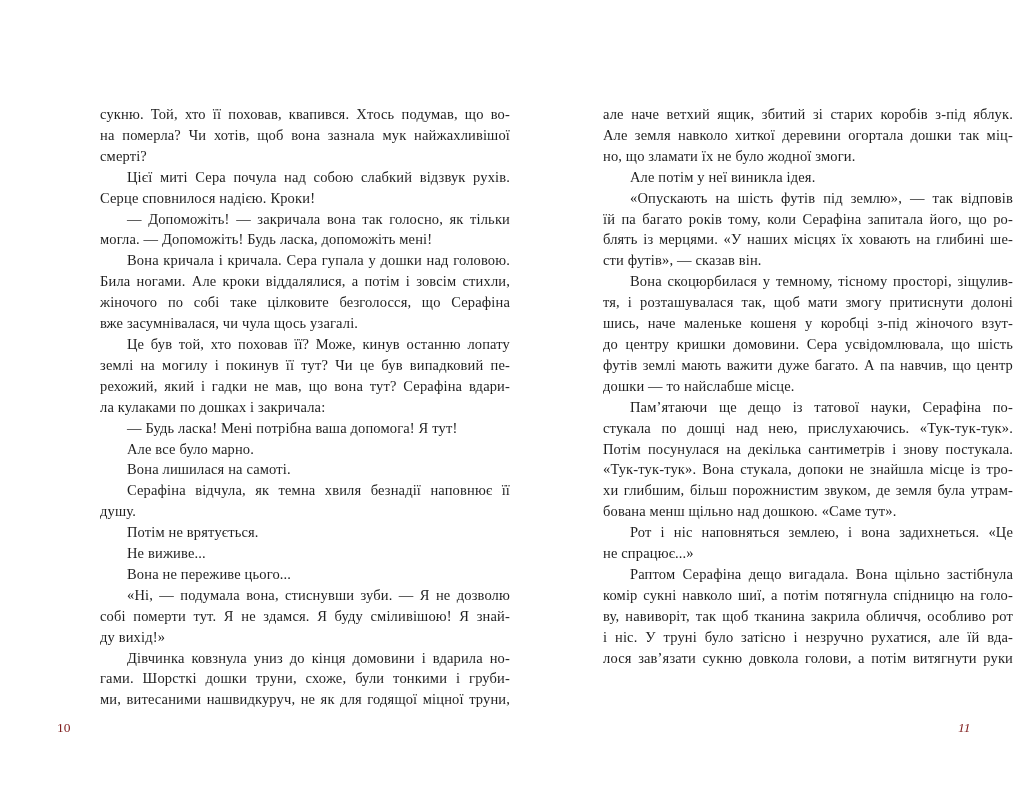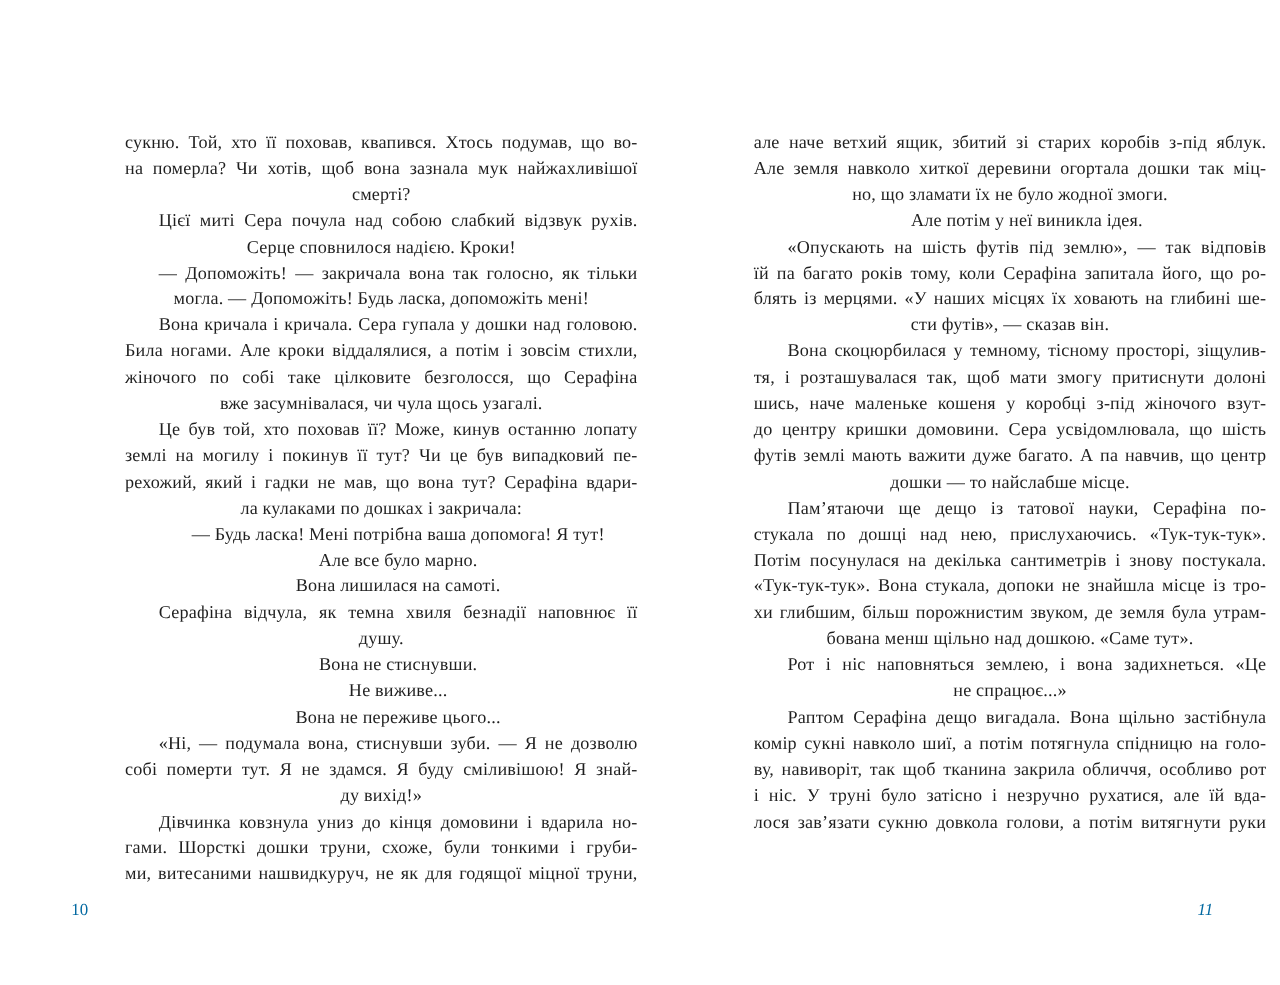--- a/index.html
+++ b/index.html
@@ -29,37 +29,37 @@
   .page.right { left: 563px; width: 450px; }
   .text-block {
     position: absolute;
     top: 0; left: 0; right: 0; margin-left: 40px;
   }
   .paragraph { margin: 0; }
   .line {
     font-size: 14.5px;
     line-height: 20.9px;
     letter-spacing: 0.15px;
-    text-align: center;
+    text-align: left;
     white-space: normal;
   }
   .line.fill {
     text-align: justify;
     text-align-last: justify;
     -moz-text-align-last: justify;
   }
   .line.first {
     text-indent: 27px;
   }
   .page-number {
     position: absolute;
     top: 617px;
     font-size: 13.5px;
     line-height: 14px;
-    color: #0369a1;
+    color: #7f1d1d;
   }
   .page.left  .page-number { left: -3px; }
   .page.right .page-number { left: 395px; font-style: italic; }
 </style>
 </head>
 <body>
 
 <div class="spread">
 
   <div class="page left">
@@ -96,21 +96,21 @@
           <div class="line first">Але все було марно.</div>
         </div>
         <div class="paragraph">
           <div class="line first">Вона лишилася на самоті.</div>
         </div>
         <div class="paragraph">
           <div class="line fill first">Серафіна відчула, як темна хвиля безнадії наповнює її</div>
           <div class="line">душу.</div>
         </div>
         <div class="paragraph">
-          <div class="line first">Вона не стиснувши.</div>
+          <div class="line first">Потім не врятується.</div>
         </div>
         <div class="paragraph">
           <div class="line first">Не виживе...</div>
         </div>
         <div class="paragraph">
           <div class="line first">Вона не переживе цього...</div>
         </div>
         <div class="paragraph">
           <div class="line fill first">«Ні, — подумала вона, стиснувши зуби. — Я не дозволю</div>
           <div class="line fill">собі померти тут. Я не здамся. Я буду сміливішою! Я знай-</div>

